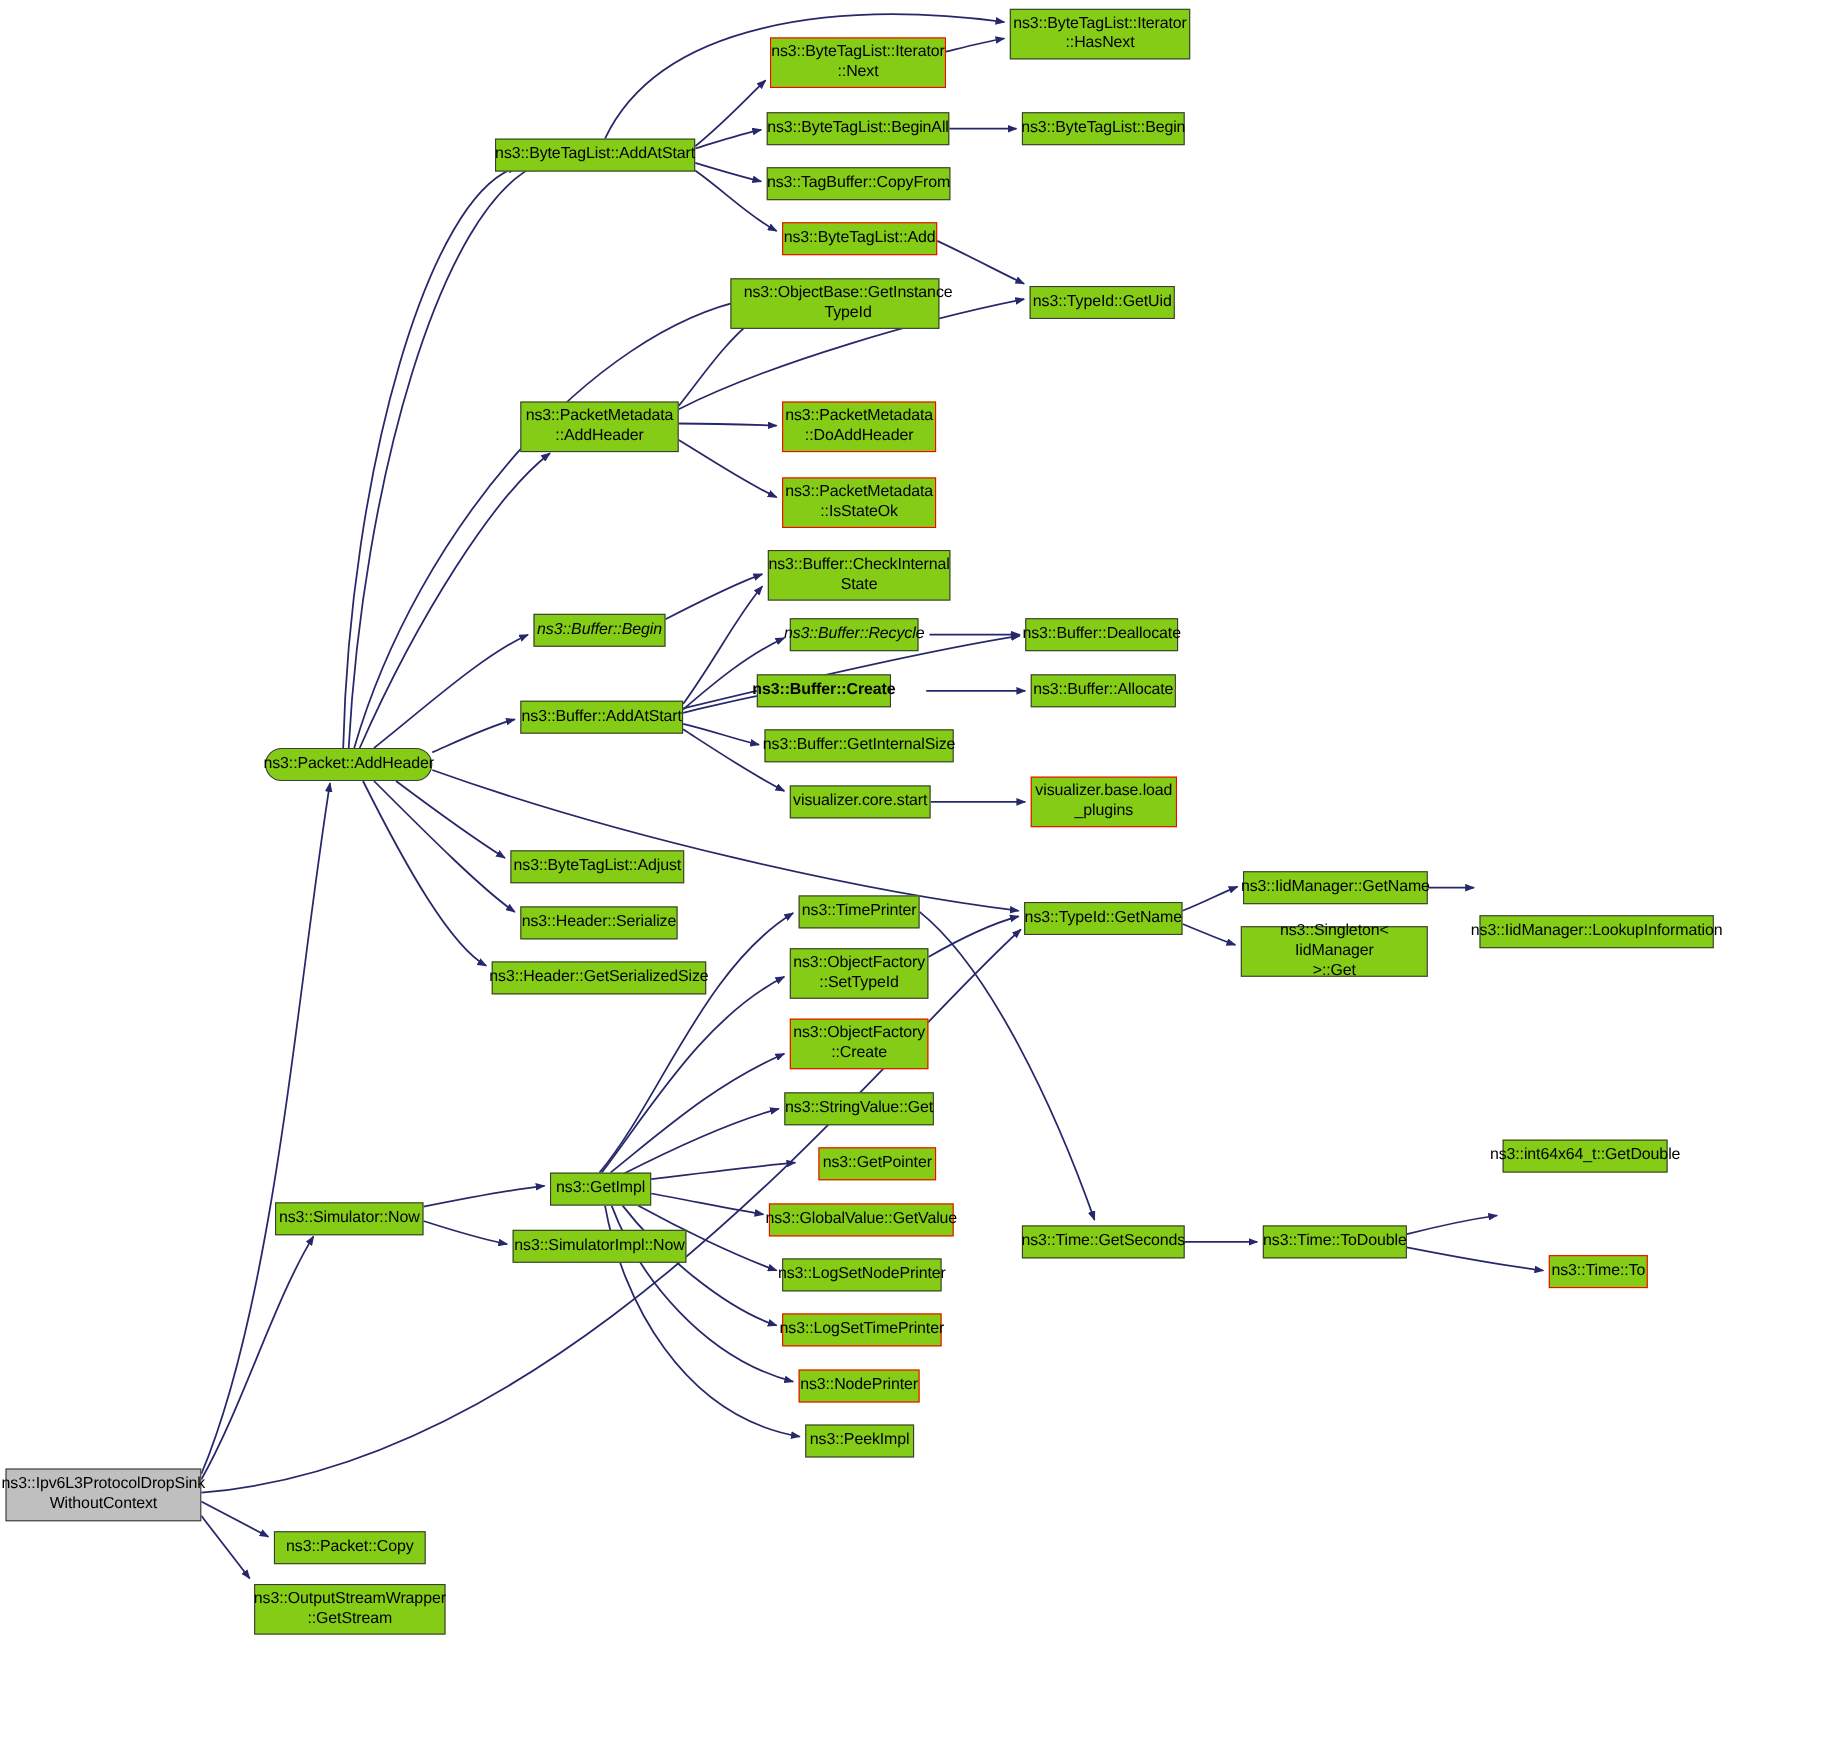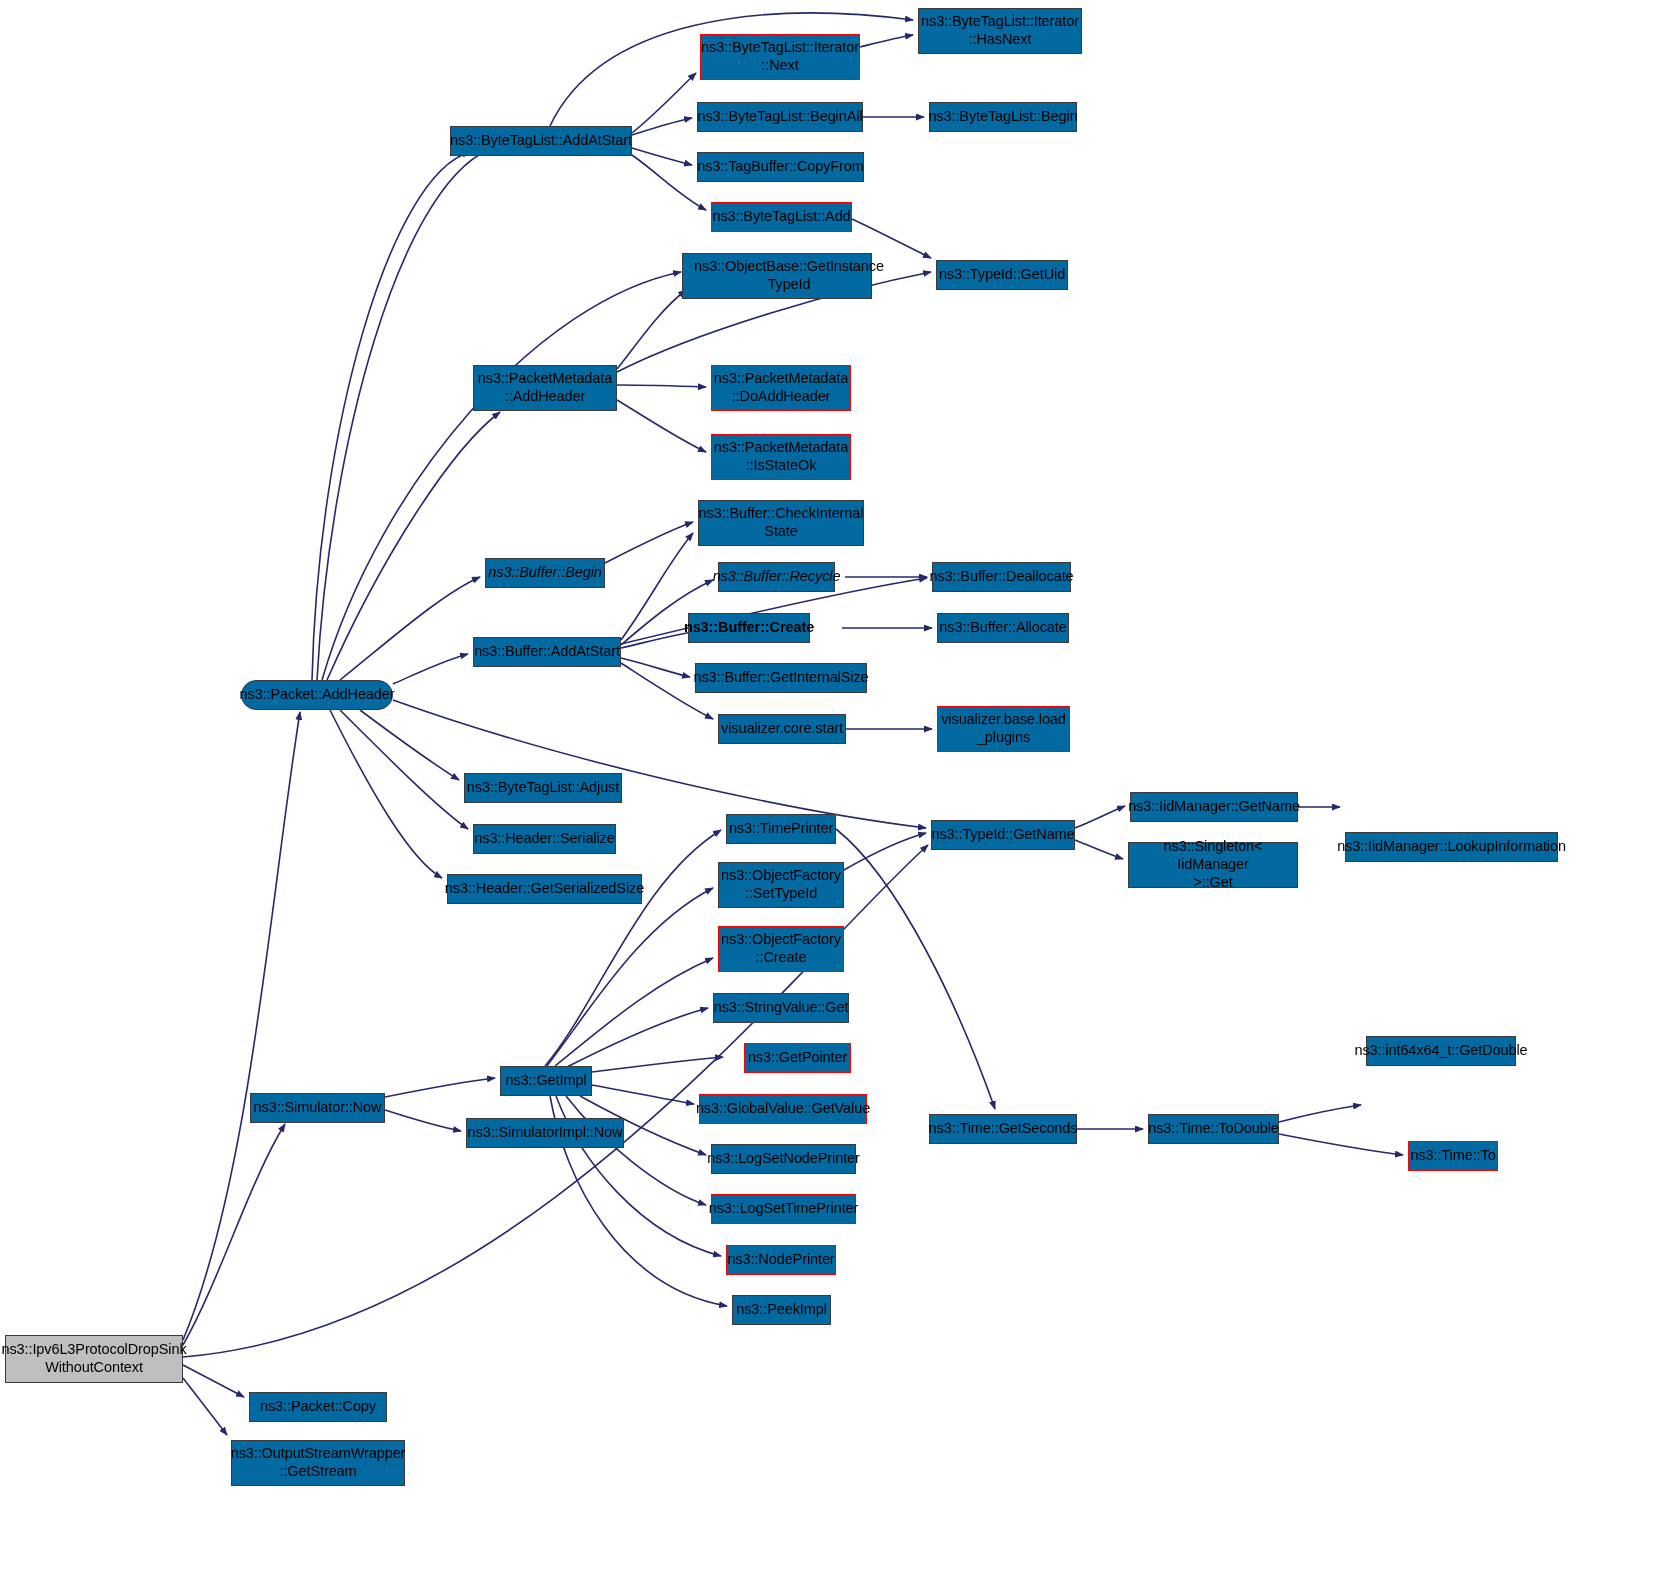--- a/index.html
+++ b/index.html
@@ -23,21 +23,21 @@
     height: 1580px;
     pointer-events: none;
   }
   .node {
     position: absolute;
     box-sizing: border-box;
     display: flex;
     align-items: center;
     justify-content: center;
     text-align: center;
-    background: #0369a1;
+    background: #84cc16;
     border: 1px solid #3b3b3b;
     color: #000000;
     font-size: 14.5px;
     line-height: 1.22;
     letter-spacing: -0.1px;
     white-space: pre-line;
     padding: 0 4px;
     z-index: 2;
   }
   .node.red {
@@ -134,21 +134,21 @@
       <div class="node" style="left: 464px; top: 773px; width: 158px; height: 30px;">ns3::ByteTagList::Adjust</div>
       <div class="node" style="left: 473px; top: 824px; width: 143px; height: 30px;">ns3::Header::Serialize</div>
       <div class="node" style="left: 447px; top: 874px; width: 195px; height: 30px;">ns3::Header::GetSerializedSize</div>
       <div class="node" style="left: 500px; top: 1066px; width: 92px; height: 30px;">ns3::GetImpl</div>
       <div class="node" style="left: 466px; top: 1118px; width: 158px; height: 30px;">ns3::SimulatorImpl::Now</div>
       <div class="node red" style="left: 700px; top: 34px; width: 160px; height: 46px;">ns3::ByteTagList::Iterator
 ::Next</div>
       <div class="node" style="left: 697px; top: 102px; width: 166px; height: 30px;">ns3::ByteTagList::BeginAll</div>
       <div class="node" style="left: 697px; top: 152px; width: 167px; height: 30px;">ns3::TagBuffer::CopyFrom</div>
       <div class="node red" style="left: 711px; top: 202px; width: 141px; height: 30px;">ns3::ByteTagList::Add</div>
-      <div class="node" style="left: 682px; top: 253px; width: 190px; height: 46px; padding-left: 28px;">ns3::ObjectBase::GetInstance
+      <div class="node" style="left: 664px; top: 253px; width: 190px; height: 46px; padding-left: 28px;">ns3::ObjectBase::GetInstance
 TypeId</div>
       <div class="node red" style="left: 711px; top: 365px; width: 140px; height: 46px;">ns3::PacketMetadata
 ::DoAddHeader</div>
       <div class="node red" style="left: 711px; top: 434px; width: 140px; height: 46px;">ns3::PacketMetadata
 ::IsStateOk</div>
       <div class="node" style="left: 698px; top: 500px; width: 166px; height: 46px;">ns3::Buffer::CheckInternal
 State</div>
       <div class="node" style="left: 718px; top: 562px; width: 117px; height: 30px; font-style: italic;">ns3::Buffer::Recycle</div>
       <div class="node" style="left: 688px; top: 613px; width: 122px; height: 30px; font-weight: bold;">ns3::Buffer::Create</div>
       <div class="node" style="left: 695px; top: 663px; width: 172px; height: 30px;">ns3::Buffer::GetInternalSize</div>

